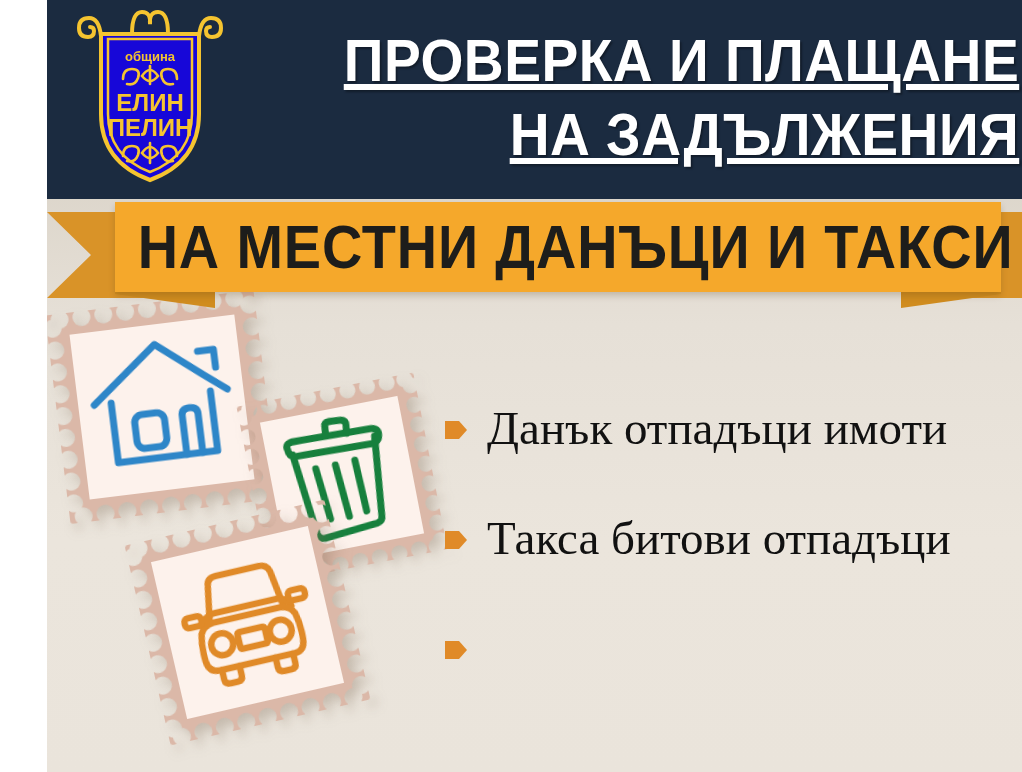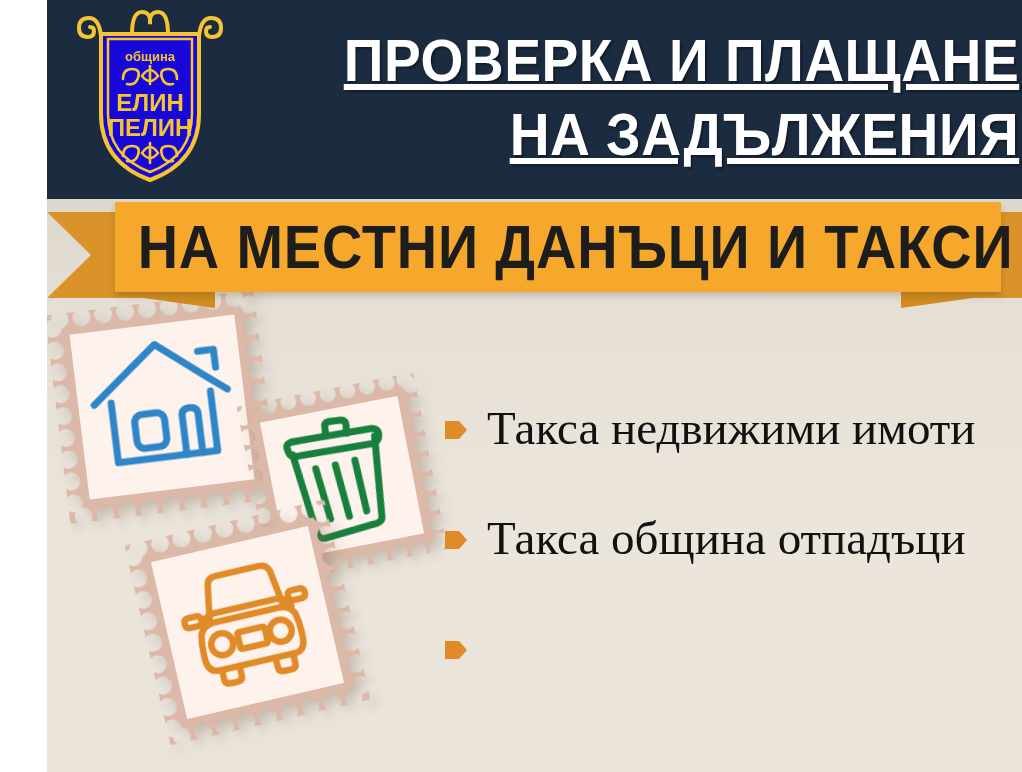--- a/index.html
+++ b/index.html
@@ -357,30 +357,30 @@
   </div>
 
   <div class="list">
 
     <div class="list-item">
       <span class="bullet">
         <svg width="26" height="26" viewBox="0 0 26 26" xmlns="http://www.w3.org/2000/svg">
           <path d="M2 4 L16 4 L24 13 L16 22 L2 22 Z" fill="#e08a28"></path>
         </svg>
       </span>
-      <span class="list-label">Такса недвижими имоти</span>
+      <span class="list-label">Данък отпадъци имоти</span>
     </div>
 
     <div class="list-item">
       <span class="bullet">
         <svg width="26" height="26" viewBox="0 0 26 26" xmlns="http://www.w3.org/2000/svg">
           <path d="M2 4 L16 4 L24 13 L16 22 L2 22 Z" fill="#e08a28"></path>
         </svg>
       </span>
-      <span class="list-label">Такса община отпадъци</span>
+      <span class="list-label">Такса битови отпадъци</span>
     </div>
 
     <div class="list-item">
       <span class="bullet">
         <svg width="26" height="26" viewBox="0 0 26 26" xmlns="http://www.w3.org/2000/svg">
           <path d="M2 4 L16 4 L24 13 L16 22 L2 22 Z" fill="#e08a28"></path>
         </svg>
       </span>
     </div>
   </div>

